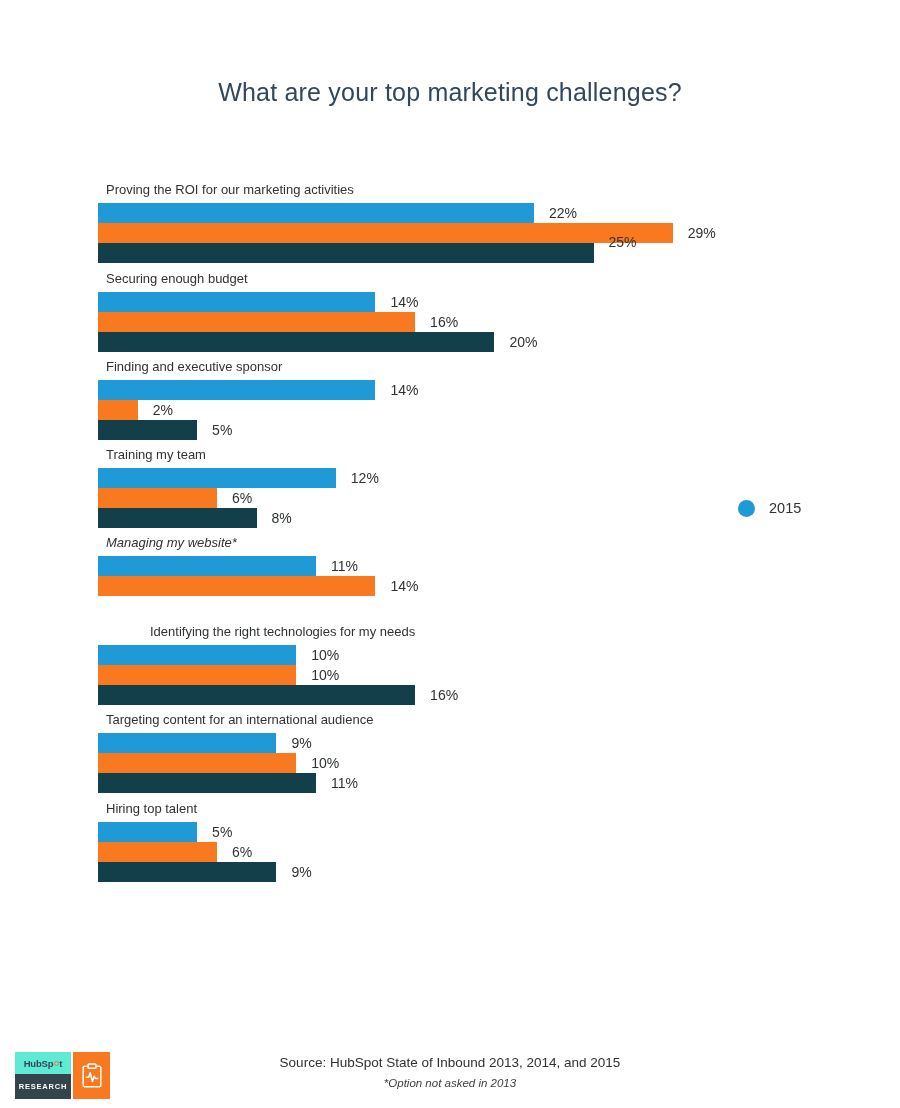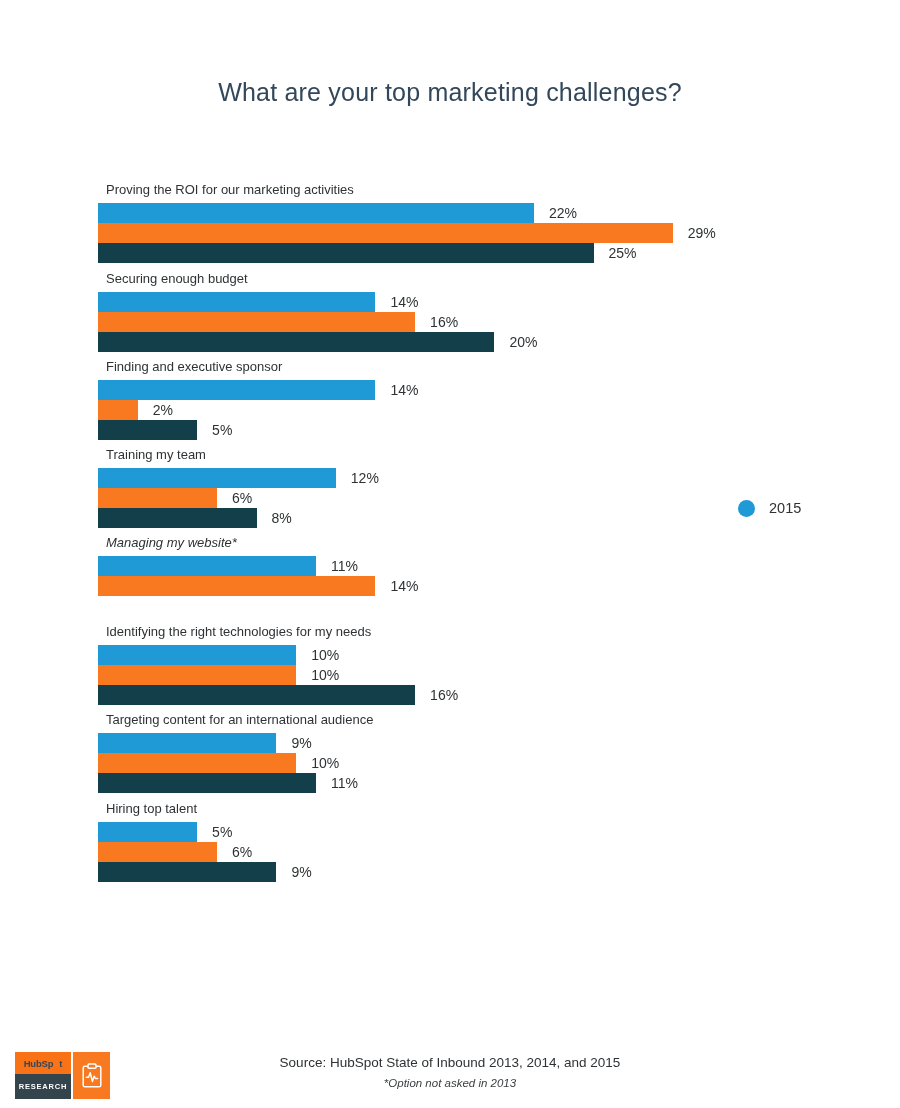--- a/index.html
+++ b/index.html
@@ -128,21 +128,21 @@
     position: absolute;
     left: 15px;
     top: 1052px;
     width: 95px;
     height: 47px;
   }
   #logo-wordmark {
     position: absolute;
     left: 0; top: 0;
     width: 56px; height: 22px;
-    background: #f97316;
+    background: #5eead4;
     display: flex;
     align-items: center;
     justify-content: center;
   }
   #logo-wordmark-text {
     font-size: 9.5px;
     font-weight: 700;
     color: #33475b;
     letter-spacing: -0.2px;
   }
@@ -185,21 +185,21 @@
 <div id="chart-title">What are your top marketing challenges?</div>
 
 <div id="plot-area">
     <div class="cat-group" style="top: 0px; height: 1px;">
       <div class="cat-label" style="top: 182px;">Proving the ROI for our marketing activities</div>
       <div class="bar y2015" style="top: 203px; width: 436.04px;"></div>
       <div class="bar-value" style="top: 203px; left: 549.04px;">22%</div>
       <div class="bar y2014" style="top: 223px; width: 574.78px;"></div>
       <div class="bar-value" style="top: 223px; left: 687.78px;">29%</div>
       <div class="bar y2013" style="top: 243px; width: 495.5px;"></div>
-      <div class="bar-value" style="top: 243px; left: 608.5px;">25%</div>
+      <div class="bar-value" style="top: 232px; left: 608.5px;">25%</div>
     </div>
     <div class="cat-group" style="top: 0px; height: 1px;">
       <div class="cat-label" style="top: 271px;">Securing enough budget</div>
       <div class="bar y2015" style="top: 292px; width: 277.48px;"></div>
       <div class="bar-value" style="top: 292px; left: 390.48px;">14%</div>
       <div class="bar y2014" style="top: 312px; width: 317.12px;"></div>
       <div class="bar-value" style="top: 312px; left: 430.12px;">16%</div>
       <div class="bar y2013" style="top: 332px; width: 396.4px;"></div>
       <div class="bar-value" style="top: 332px; left: 509.4px;">20%</div>
     </div>
@@ -222,21 +222,21 @@
       <div class="bar-value" style="top: 508px; left: 271.56px;">8%</div>
     </div>
     <div class="cat-group" style="top: 0px; height: 1px;">
       <div class="cat-label" style="top: 535px; font-style: italic;">Managing my website*</div>
       <div class="bar y2015" style="top: 556px; width: 218.02px;"></div>
       <div class="bar-value" style="top: 556px; left: 331.02px;">11%</div>
       <div class="bar y2014" style="top: 576px; width: 277.48px;"></div>
       <div class="bar-value" style="top: 576px; left: 390.48px;">14%</div>
     </div>
     <div class="cat-group" style="top: 0px; height: 1px;">
-      <div class="cat-label" style="top: 624px;">Identifying the right technologies for my needs</div>
+      <div class="cat-label" style="top: 624px; margin-left: 44px;">Identifying the right technologies for my needs</div>
       <div class="bar y2015" style="top: 645px; width: 198.2px;"></div>
       <div class="bar-value" style="top: 645px; left: 311.2px;">10%</div>
       <div class="bar y2014" style="top: 665px; width: 198.2px;"></div>
       <div class="bar-value" style="top: 665px; left: 311.2px;">10%</div>
       <div class="bar y2013" style="top: 685px; width: 317.12px;"></div>
       <div class="bar-value" style="top: 685px; left: 430.12px;">16%</div>
     </div>
     <div class="cat-group" style="top: 0px; height: 1px;">
       <div class="cat-label" style="top: 712px;">Targeting content for an international audience</div>
       <div class="bar y2015" style="top: 733px; width: 178.38px;"></div>

